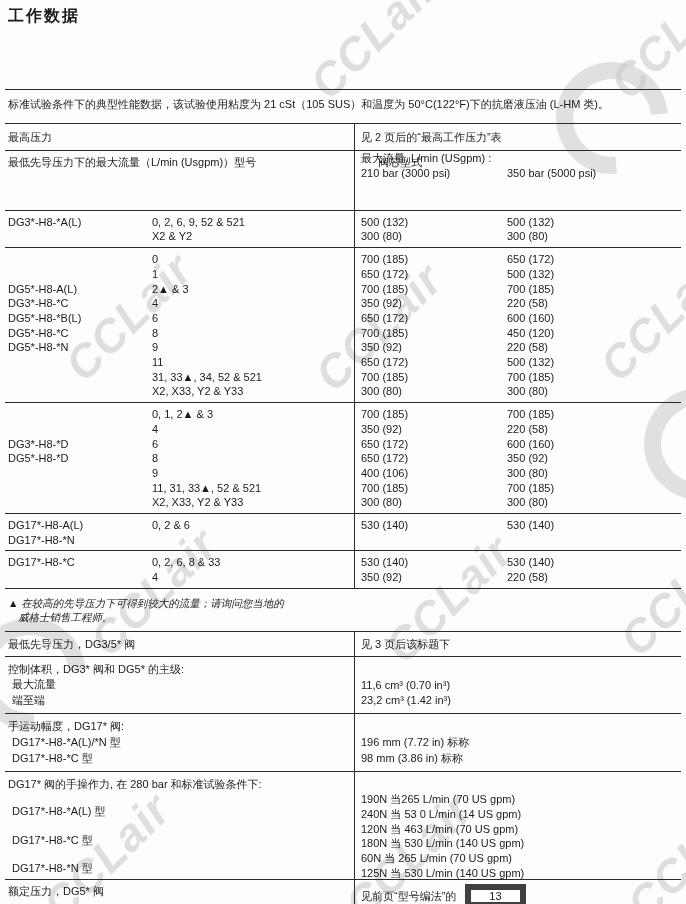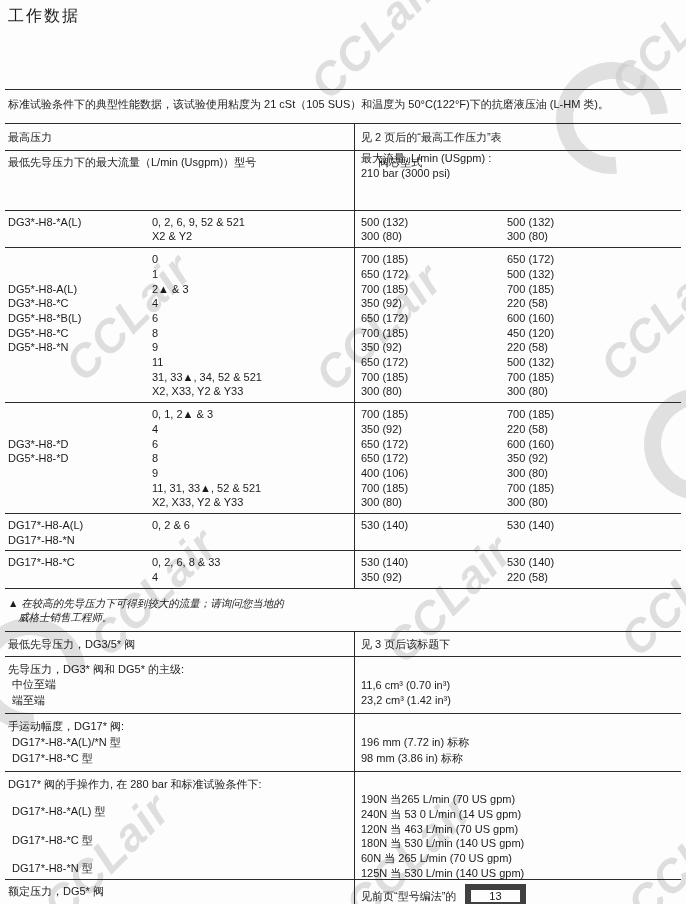--- a/index.html
+++ b/index.html
@@ -6,21 +6,21 @@
   .page{position:relative;width:686px;height:904px;background:#fdfdfd;overflow:hidden;
         font-family:"Liberation Sans","DejaVu Sans",sans-serif;font-size:11px;color:#1b1b1b}
   .content{position:relative;z-index:1}
   
   .wm{position:absolute;inset:0;z-index:0;pointer-events:none;overflow:hidden}
   .wm-t{position:absolute;font-size:46px;font-weight:bold;font-style:italic;color:#c6c6c6;
         opacity:.55;transform:rotate(-45deg);letter-spacing:1px;white-space:nowrap}
   .wm-ring{position:absolute;width:78px;height:78px;border:17px solid #cacaca;
         border-right-color:transparent;border-radius:50%;opacity:.55;transform:rotate(40deg)}
   
-  .title{margin:6px 0 0 8px;font-size:16px;font-weight:normal;letter-spacing:2px}
+  .title{margin:6px 0 0 8px;font-size:16px;font-weight:bold;letter-spacing:2px}
   .rule{border-top:1px solid #2a2a2a;margin:0 5px}
   .r1{margin-top:62px}
   .intro{margin:7px 8px 0 8px;line-height:14px}
   
   .tbl{margin:12px 5px 0 5px;border-top:1px solid #2a2a2a}
   .trow{display:flex;border-bottom:1px solid #2a2a2a;align-items:stretch}
   .tl{width:350px;border-right:1px solid #2a2a2a;box-sizing:border-box;padding-left:3px}
   .tr{flex:1;padding-left:6px}
   .gl{display:grid;grid-template-columns:144px 1fr}
   .gr{display:grid;grid-template-columns:146px 1fr}
@@ -94,20 +94,21 @@
           <div class="sp"></div>
           <div class="gl">
             <span class="colhead">型号</span>
             <span class="colhead">阀芯型式</span>
           </div>
         </div>
         <div class="tr">
           <div class="colhead">最大流量, L/min (USgpm) :</div>
           <div class="gr">
             <span class="colhead">210 bar (3000 psi)</span>
+            <span class="colhead">350 bar (5000 psi)</span>
           </div>
         </div>
       </div>
 
       <div class="trow grp">
         <div class="tl">
             <div class="gl">
           <span class="ln">DG3*-H8-*A(L)</span>
               <span class="ln">0, 2, 6, 9, 52 &amp; 521</span>
           <span class="ln"></span>
@@ -261,22 +262,22 @@
         <div class="tl">
             <div class="ln">最低先导压力，DG3/5* 阀</div>
           </div>
         <div class="tr">
             <div class="ln">见 3 页后该标题下</div>
           </div>
       </div>
 
       <div class="trow vol">
         <div class="tl">
-          <div class="ln2">先导压力，DG3* 阀和 DG5* 的主级:</div>
-          <div class="ln2 ind">中位至端</div>
+          <div class="ln2">控制体积，DG3* 阀和 DG5* 的主级:</div>
+          <div class="ln2 ind">最大流量</div>
           <div class="ln2 ind">端至端</div>
         </div>
         <div class="tr">
           <div class="ln2">11,6 cm³ (0.70 in³)</div>
           <div class="ln2">23,2 cm³ (1.42 in³)</div>
         </div>
       </div>
 
       <div class="trow trv">
         <div class="tl">

